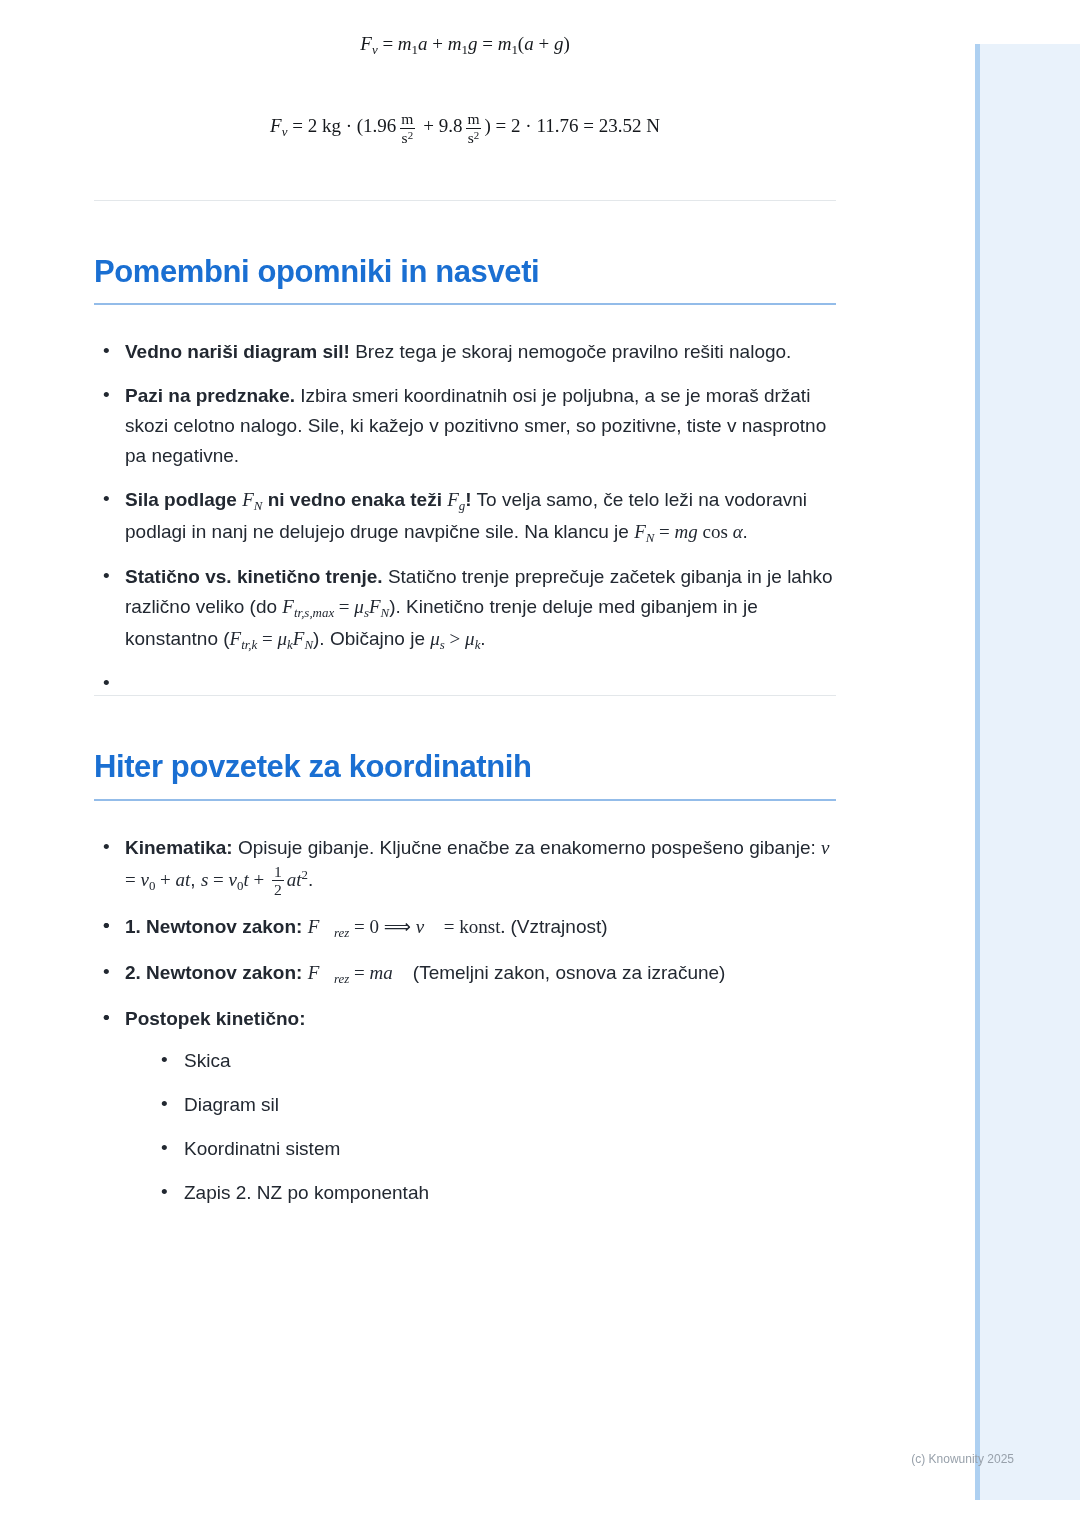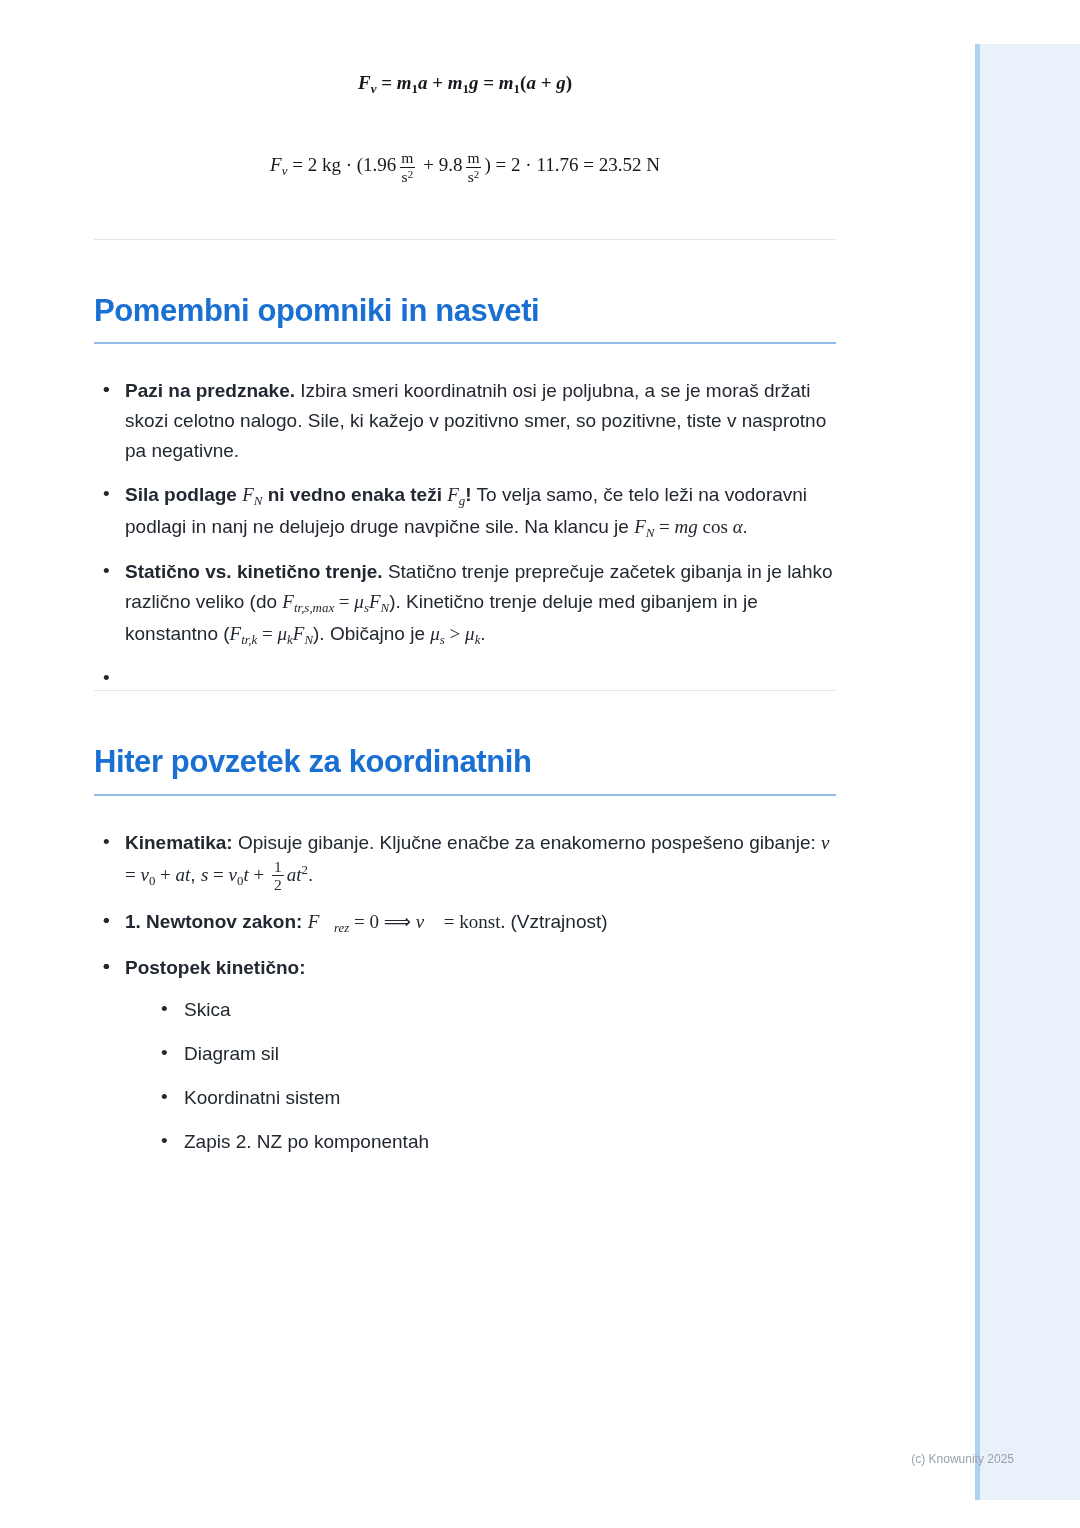--- a/index.html
+++ b/index.html
@@ -33,21 +33,21 @@
     z-index:1;
     width:742px;
     margin-left:94px;
   }
   .formula{
     font-family:"Liberation Serif",serif;
     font-size:19px;
     color:#15181c;
     text-align:center;
   }
-  .formula-1{padding-top:72px;font-weight:bold;}
+  .formula-1{padding-top:33px;}
   .formula-2{margin-top:52px;}
   .divider{height:1px;background:var(--divider);}
   .divider-1{margin-top:54px;}
   .divider-2{margin-top:40px;}
   .section-title{
     margin-top:52px;
     color:var(--accent);
     font-size:31px;
     font-weight:700;
     letter-spacing:-0.4px;
@@ -127,41 +127,41 @@
           <span class="fn">m</span>
           <span class="fd">s<sup>2</sup></span>
         </span><span class="sg-u">) = 2 · 11.76 = 23.52 N</span></div>
 
     <div class="divider divider-1"></div>
 
     <section>
       <h2 class="section-title">Pomembni opomniki in nasveti</h2>
       <div class="title-rule"></div>
       <ul class="bullets">
-          <li><span class="dot">•</span></li>
+          <li><span class="dot">•</span><span><span class="sg-b">Vedno nariši diagram sil!</span><span class="sg-n"> Brez tega je skoraj nemogoče pravilno rešiti nalogo.</span></span></li>
           <li><span class="dot">•</span><span><span class="sg-b">Pazi na predznake.</span><span class="sg-n"> Izbira smeri koordinatnih osi je poljubna, a se je moraš držati skozi celotno nalogo. Sile, ki kažejo v pozitivno smer, so pozitivne, tiste v nasprotno pa negativne.</span></span></li>
           <li><span class="dot">•</span><span><span class="sg-b">Sila podlage </span><span class="sg-i">F</span><span class="sg-isb">N</span><span class="sg-b"> ni vedno enaka teži </span><span class="sg-i">F</span><span class="sg-isb">g</span><span class="sg-b">!</span><span class="sg-n"> To velja samo, če telo leži na vodoravni podlagi in nanj ne delujejo druge navpične sile. Na klancu je </span><span class="sg-i">F</span><span class="sg-isb">N</span><span class="sg-u"> = </span><span class="sg-i">mg</span><span class="sg-u"> cos </span><span class="sg-i">α</span><span class="sg-n">.</span></span></li>
           <li><span class="dot">•</span><span><span class="sg-b">Statično vs. kinetično trenje.</span><span class="sg-n"> Statično trenje preprečuje začetek gibanja in je lahko različno veliko (do </span><span class="sg-i">F</span><span class="sg-isb">tr,s,max</span><span class="sg-u"> = </span><span class="sg-i">μ</span><span class="sg-isb">s</span><span class="sg-i">F</span><span class="sg-isb">N</span><span class="sg-n">). Kinetično trenje deluje med gibanjem in je konstantno (</span><span class="sg-i">F</span><span class="sg-isb">tr,k</span><span class="sg-u"> = </span><span class="sg-i">μ</span><span class="sg-isb">k</span><span class="sg-i">F</span><span class="sg-isb">N</span><span class="sg-n">). Običajno je </span><span class="sg-i">μ</span><span class="sg-isb">s</span><span class="sg-u"> &gt; </span><span class="sg-i">μ</span><span class="sg-isb">k</span><span class="sg-n">.</span></span></li>
           <li><span class="dot">•</span></li>
         </ul>
     </section>
 
     <div class="divider divider-2"></div>
 
     <section>
       <h2 class="section-title">Hiter povzetek za koordinatnih</h2>
       <div class="title-rule"></div>
       <ul class="bullets">
           <li><span class="dot">•</span><span><span class="sg-b">Kinematika:</span><span class="sg-n"> Opisuje gibanje. Ključne enačbe za enakomerno pospešeno gibanje: </span><span class="sg-i">v</span><span class="sg-u"> = </span><span class="sg-i">v</span><span class="sg-usb">0</span><span class="sg-u"> + </span><span class="sg-i">at</span><span class="sg-n">, </span><span class="sg-i">s</span><span class="sg-u"> = </span><span class="sg-i">v</span><span class="sg-usb">0</span><span class="sg-i">t</span><span class="sg-u"> + </span><span class="frac">
                 <span class="fn">1</span>
                 <span class="fd">2</span>
               </span><span class="sg-i">at</span><span class="sg-sup">2</span><span class="sg-n">.</span></span></li>
           <li><span class="dot">•</span></li>
           <li><span class="dot">•</span><span><span class="sg-b">1. Newtonov zakon: </span><span class="sg-i">F⃗</span><span class="sg-isb">rez</span><span class="sg-u"> = 0  ⟹  </span><span class="sg-i">v⃗</span><span class="sg-u"> = konst.</span><span class="sg-n"> (Vztrajnost)</span></span></li>
-          <li><span class="dot">•</span></li>
+          <li><span class="dot">•</span><span><span class="sg-b">2. Newtonov zakon: </span><span class="sg-i">F⃗</span><span class="sg-isb">rez</span><span class="sg-u"> = </span><span class="sg-i">ma⃗</span><span class="sg-n"> (Temeljni zakon, osnova za izračune)</span></span></li>
           <li><span class="dot">•</span></li>
           <li><span class="dot">•</span><span><span class="sg-b">Postopek kinetično:</span></span><ul class="sub-bullets">
               <li><span class="dot">•</span><span>Skica</span></li>
               <li><span class="dot">•</span><span>Diagram sil</span></li>
               <li><span class="dot">•</span><span>Koordinatni sistem</span></li>
               <li><span class="dot">•</span><span>Zapis 2. NZ po komponentah</span></li>
             </ul></li>
         </ul>
     </section>
 

